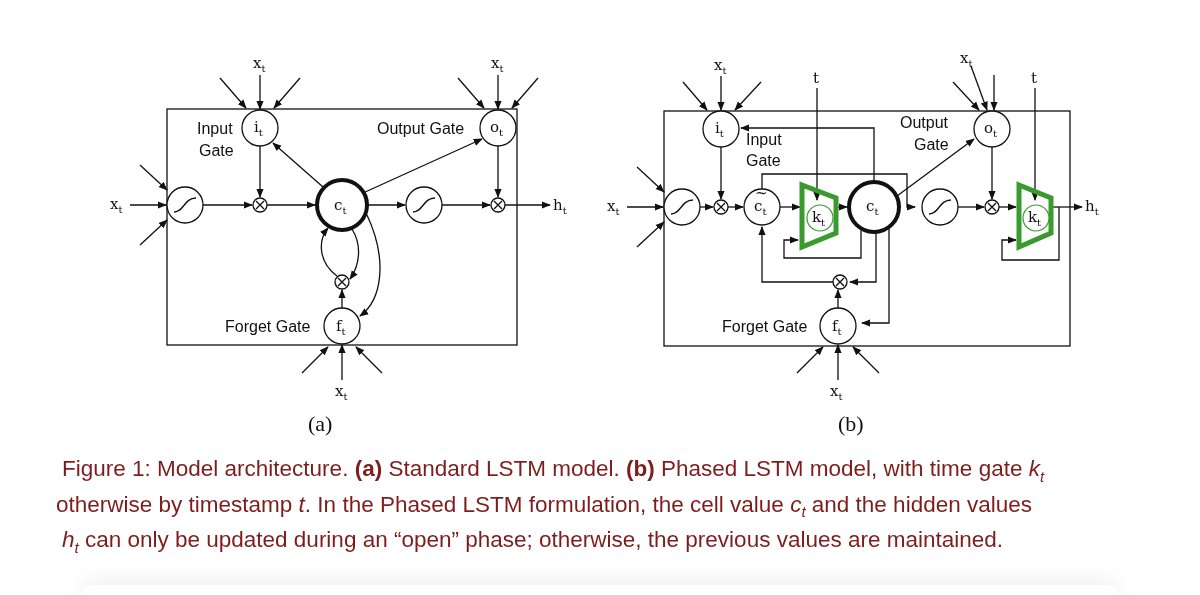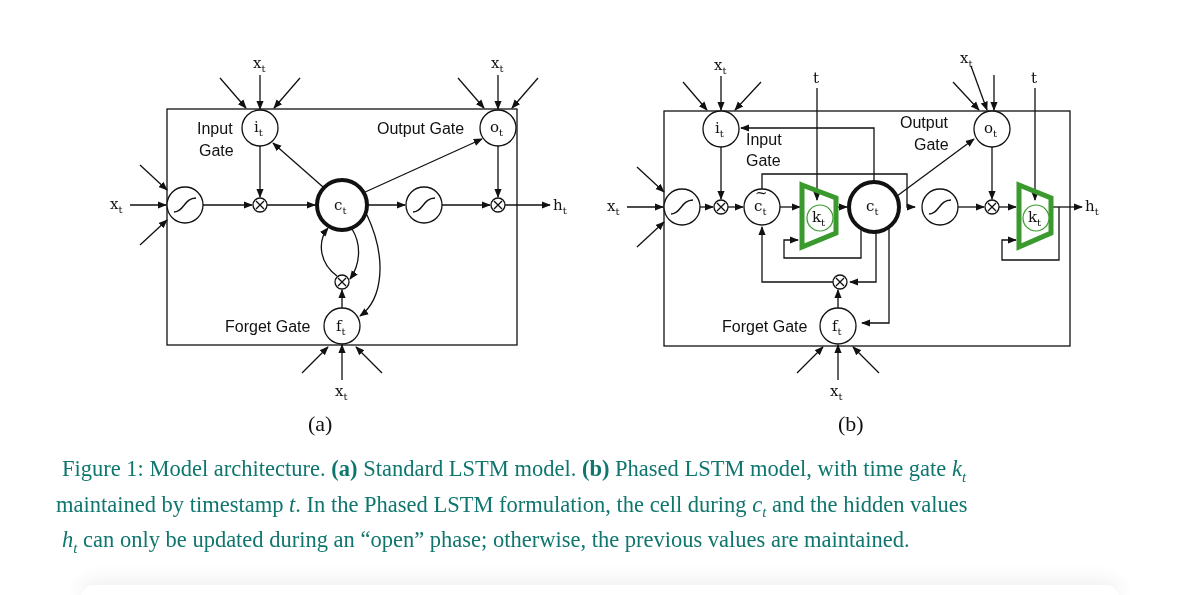--- a/index.html
+++ b/index.html
@@ -3,21 +3,21 @@
 <meta charset="utf-8">
 <style>
   html, body { margin:0; padding:0; background:#ffffff; }
   body { width:1200px; height:595px; position:relative; overflow:hidden; }
   #fig { position:absolute; left:0; top:0; width:1200px; height:440px; }
   .lbl { font-family:"Liberation Sans", sans-serif; font-size:16px; fill:#111; }
   .math { font-family:"DejaVu Serif", serif; font-size:15px; fill:#111; }
   .sub { font-size:10px; }
   .panel { font-family:"Liberation Serif", serif; font-size:22px; fill:#111; }
   .caption { position:absolute; left:62px; top:455px; width:1090px;
-    font-family:Liberation Serif, serif; font-size:22.5px; line-height:28px; color:#0f766e; }
+    font-family:Liberation Sans, sans-serif; font-size:22.5px; line-height:28px; color:#7f1d1d; }
   .caption b { font-weight:bold; }
   .caption i { font-style:italic; }
   .shadow { position:absolute; left:80px; right:80px; bottom:-20px; height:30px;
     box-shadow:0 -6px 20px rgba(0,0,0,0.06); border-radius:20px; }
 </style>
 </head>
 <body>
 
 <svg id="fig" viewBox="0 0 1200 440" xmlns="http://www.w3.org/2000/svg">
   <defs>
@@ -176,16 +176,16 @@
   <text class="math" x="714" y="70"><tspan>x</tspan><tspan class="sub" dy="4">t</tspan></text>
   <text class="math" x="960" y="63"><tspan>x</tspan><tspan class="sub" dy="4">t</tspan></text>
   <text class="math" x="607" y="211"><tspan>x</tspan><tspan class="sub" dy="4">t</tspan></text>
   <text class="math" x="830" y="396"><tspan>x</tspan><tspan class="sub" dy="4">t</tspan></text>
   <text class="math" x="1085" y="211"><tspan>h</tspan><tspan class="sub" dy="4">t</tspan></text>
   <text class="panel" x="838" y="431">(b)</text>
 </svg>
 
 <div class="caption">
   <span>Figure 1: Model architecture. </span><b>(a)</b><span> Standard LSTM model. </span><b>(b)</b><span> Phased LSTM model, with time gate </span><i>k</i><sub><i style="font-size:15px">t</i></sub><br>
-  <span style="margin-left:-6px"> maintained by timestamp </span><i>t</i><span>. In the Phased LSTM formulation, the cell during </span><i>c</i><sub><i style="font-size:15px">t</i></sub><span> and the hidden values </span><br>
+  <span style="margin-left:-6px"> otherwise by timestamp </span><i>t</i><span>. In the Phased LSTM formulation, the cell value </span><i>c</i><sub><i style="font-size:15px">t</i></sub><span> and the hidden values </span><br>
   <i>h</i><sub><i style="font-size:15px">t</i></sub><span> can only be updated during an “open” phase; otherwise, the previous values are maintained.</span>
 </div>
 <div class="shadow"></div>
 
 </body></html>

